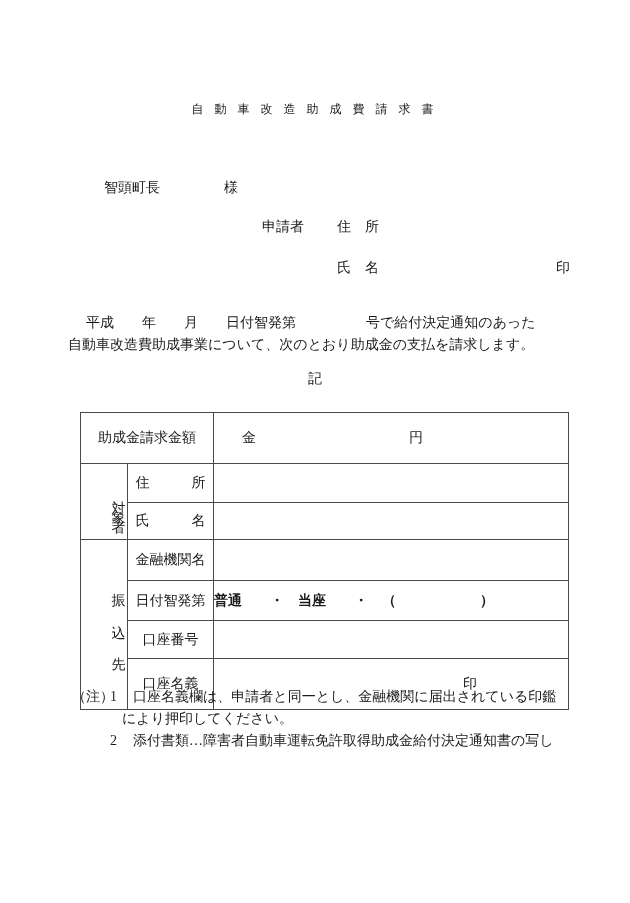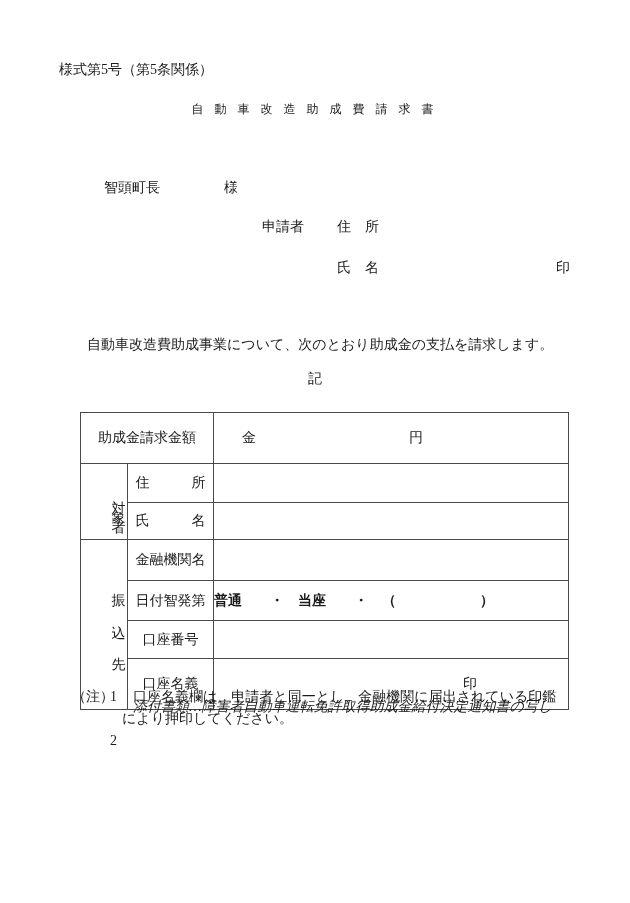--- a/index.html
+++ b/index.html
@@ -19,21 +19,21 @@
   .doc-title{left:0;top:102px;width:100%;text-align:center;
              font-size:12px;letter-spacing:11px;padding-left:6px;box-sizing:border-box;}
   .date-line{left:410px;top:140px;}
   .addressee{left:90px;top:161px;}
   .addressee .sama{margin-left:64px;}
   .applicant-label{left:262px;top:218px;}
   .applicant-address{left:337px;top:218px;}
   .applicant-name{left:337px;top:259px;}
   .applicant-seal{left:556px;top:259px;}
   .body-line1{left:86px;top:314px;}
-  .body-line2{left:87px;top:336px;}
+  .body-line2{left:68px;top:336px;}
   .record-heading{left:0;top:370px;width:100%;text-align:center;}
 
   table.form-table{
     position:absolute;left:80px;top:412px;
     width:488px;border-collapse:collapse;table-layout:fixed;
   }
   table.form-table td{
     border:1px solid #4a4a4a;
     padding:0;
     vertical-align:middle;
@@ -51,41 +51,41 @@
     text-orientation:upright;
   }
   .v-subject{letter-spacing:10px;padding-top:8px;}
   .v-payee{letter-spacing:32px;padding-top:14px;}
 
   .notes-label{left:72px;top:688px;}
   .note1-num{left:110px;top:688px;}
   .note1-line1{left:133px;top:688px;}
   .note1-line2{left:122px;top:710px;}
   .note2-num{left:110px;top:732px;}
-  .note2-line1{left:133px;top:698px;font-style:italic;}
+  .note2-line1{left:133px;top:732px;}
 </style>
 </head>
 <body>
 
 <div class="page">
 
-  <div class="abs form-number">様式第5号（第5条関係）</div>
 
   <div class="abs doc-title">自動車改造助成費請求書</div>
 
 
   <div class="abs addressee">
     <span>智頭町長</span><span class="sama">様</span>
   </div>
 
   <div class="abs applicant-label">申請者</div>
   <div class="abs applicant-address">住　所</div>
   <div class="abs applicant-name">氏　名</div>
   <div class="abs applicant-seal">印</div>
 
+  <div class="abs body-line1">平成　　年　　月　　日付智発第　　　　　号で給付決定通知のあった</div>
   <div class="abs body-line2">自動車改造費助成事業について、次のとおり助成金の支払を請求します。</div>
 
   <div class="abs record-heading">記</div>
 
   <table class="form-table">
     <colgroup>
       <col style="width:47px">
       <col style="width:86px">
       <col style="width:355px">
     </colgroup>

